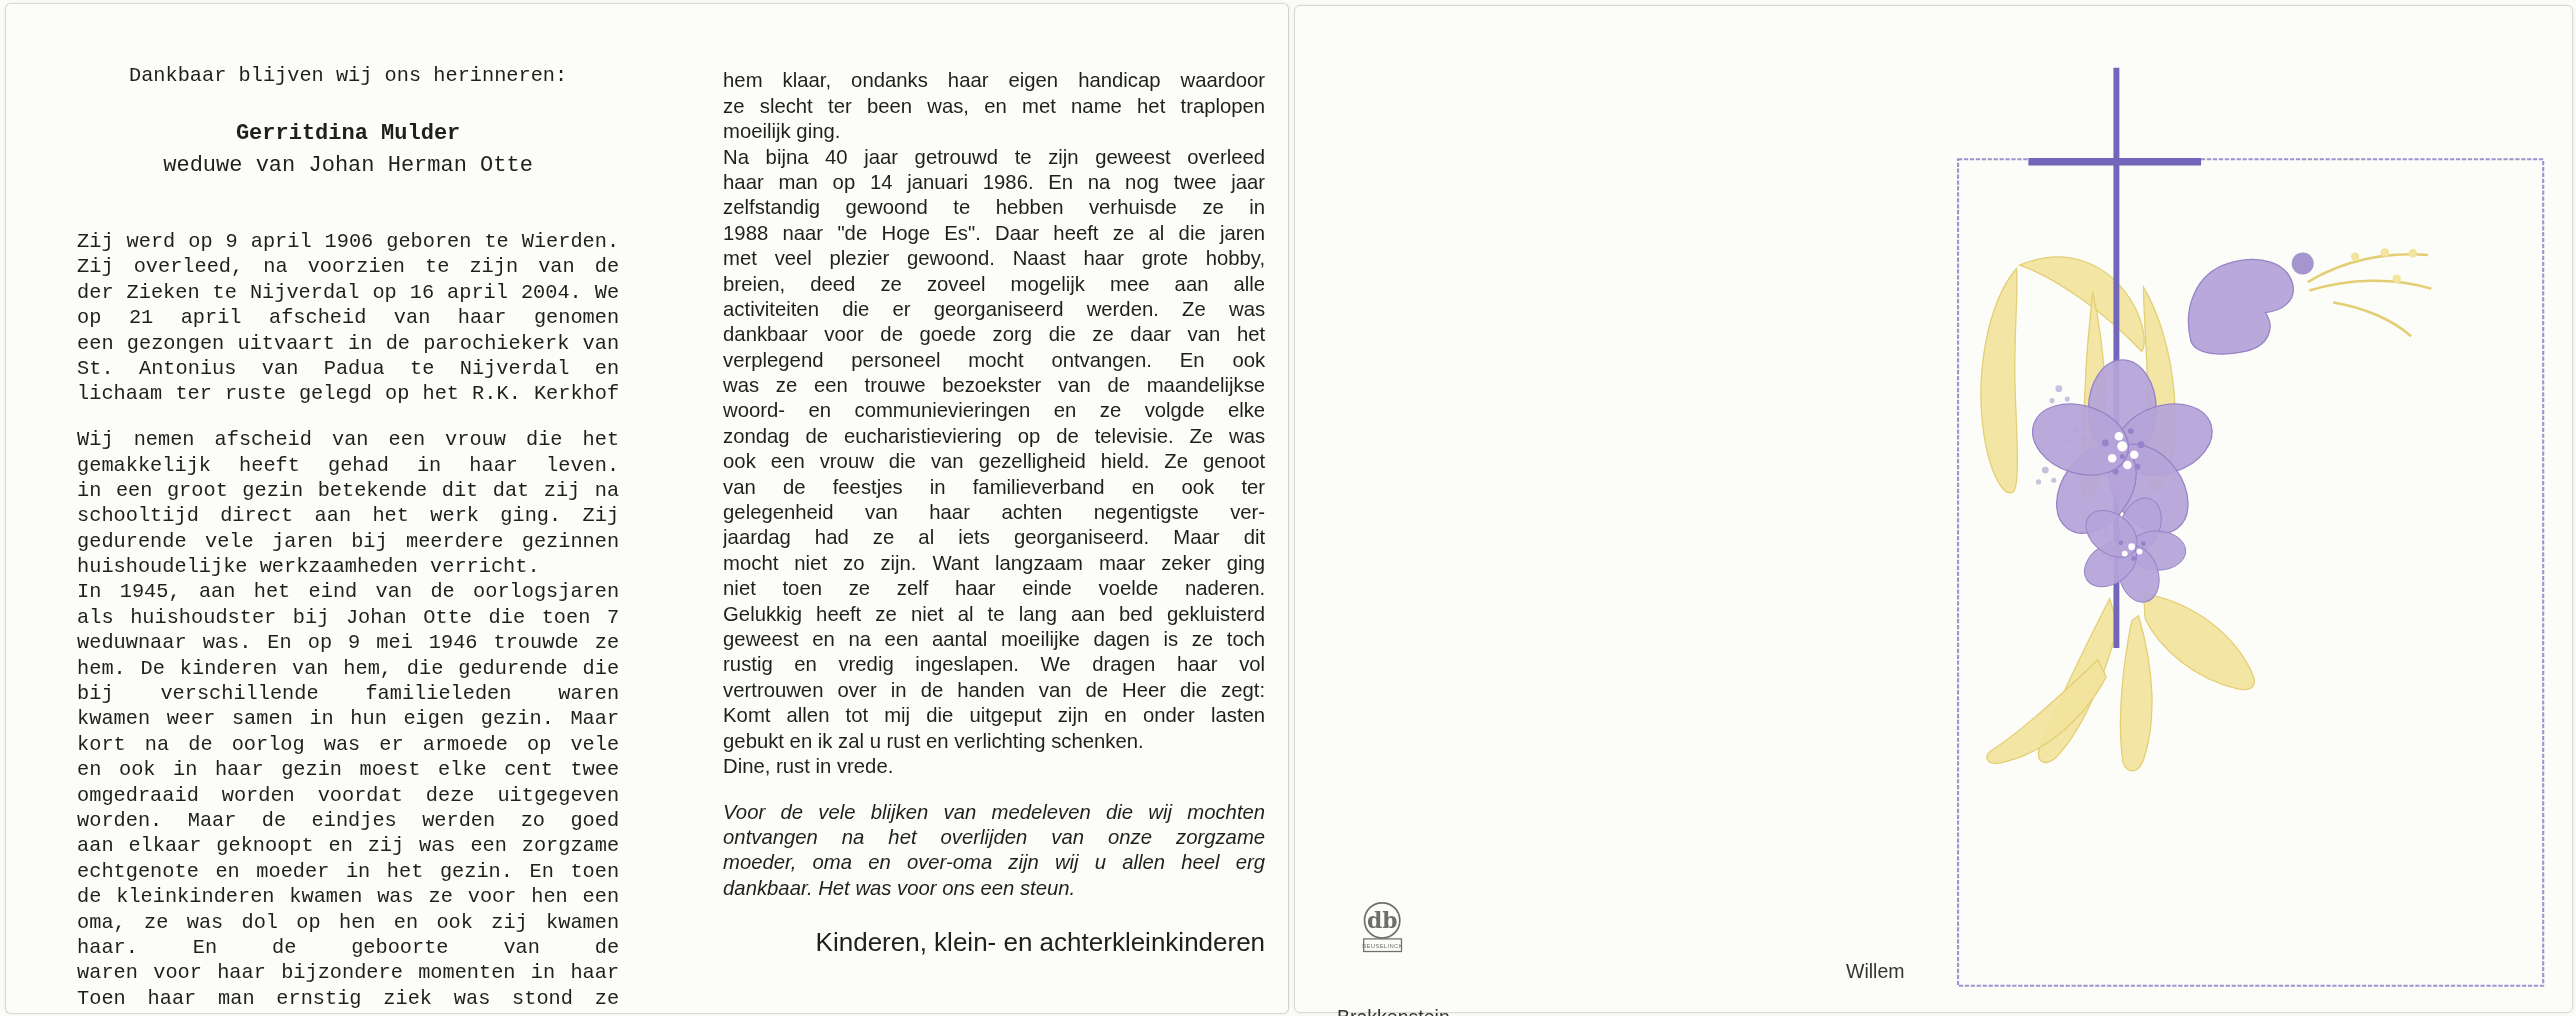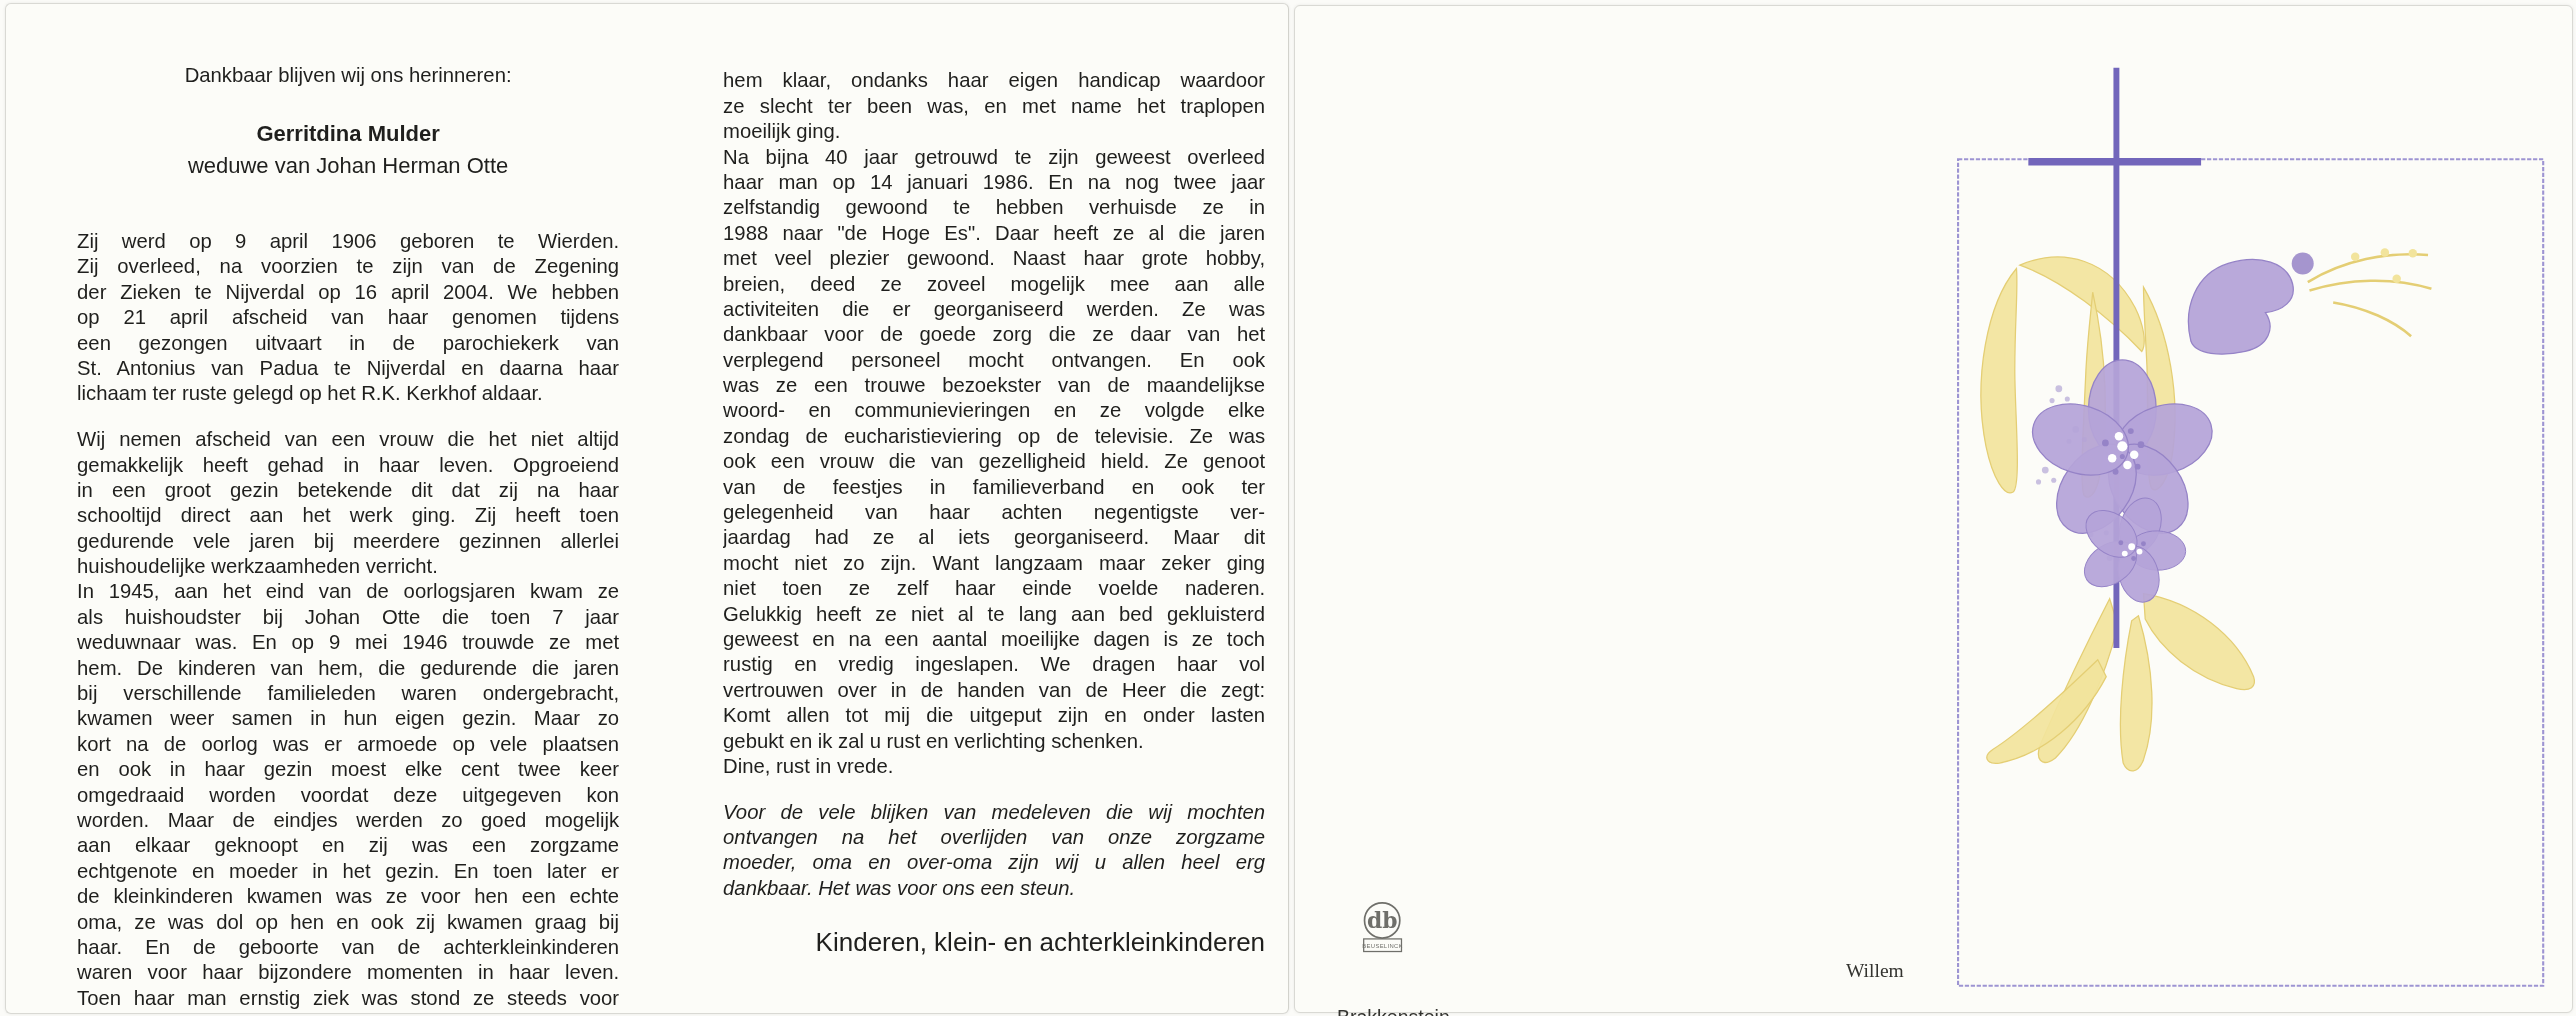--- a/index.html
+++ b/index.html
@@ -26,21 +26,21 @@
   .card{
     position:absolute;background:var(--card-bg);
     border:0.8px solid var(--edge);border-radius:6px;
     box-shadow:0 0 3.4px rgba(0,0,0,.08);
   }
   #card-left{left:5.1px;top:3.4px;width:1282px;height:1009px;border-right:1.7px solid #d2d2cc;}
   #card-right{left:1294px;top:5.1px;width:1277px;height:1006px;}
 
   
   .col{position:absolute;}
-  #col1{left:71px;top:59px;width:542px;}
+  #col1{left:71px;top:59px;width:542px;font-family:Liberation Mono, monospace;}
   #col2{left:717px;top:64px;width:542px;}
   .header{text-align:center;}
   .intro{font-size:20.3px;line-height:25.4px;}
   .deceased{font-size:22px;line-height:30.5px;font-weight:bold;margin-top:30px;}
   .relation{font-size:22px;line-height:25.4px;margin-top:3.4px;}
   .body-start{margin-top:51px;}
   .para{margin:0;}
   .para.gap{margin-top:20.3px;}
   .para.italic .line{font-style:italic;}
   .line{
@@ -50,21 +50,21 @@
   .line.last{text-align-last:left;}
   .signature{
     font-size:26px;line-height:25.4px;margin-top:29px;
     text-align:right;
   }
 
   
   .art{position:absolute;left:0;top:0;width:1277px;height:1006px;}
   .caption{position:absolute;font-size:19.5px;color:var(--caption);}
   #caption-left{left:42px;top:956px;margin-top:44px;}
-  #caption-right{left:551px;top:954px;font-family:Liberation Serif, serif;}
+  #caption-right{left:551px;top:954px;}
   #publisher-mark{position:absolute;left:67px;top:895px;width:42px;height:54px;}
 </style>
 </head>
 <body>
 
 <div class="card" id="card-left">
 
   <div class="col" id="col1">
     <div class="header">
       <div class="intro">Dankbaar blijven wij ons herinneren:</div>

